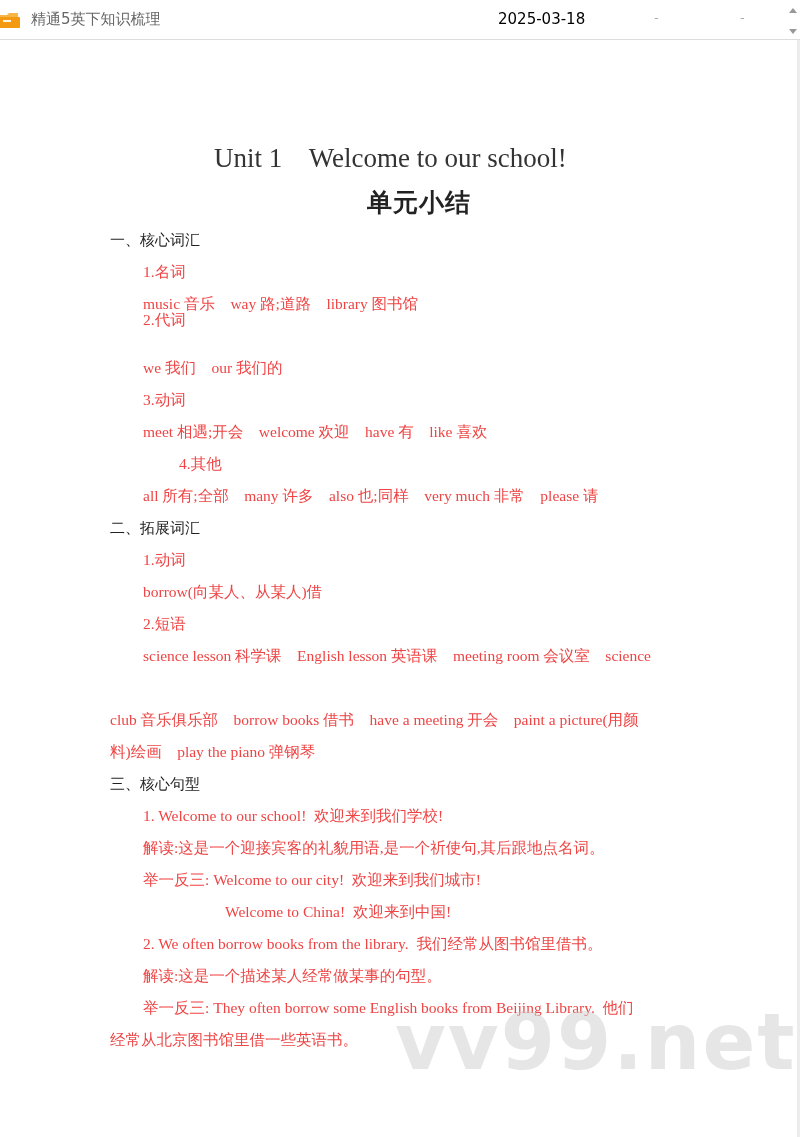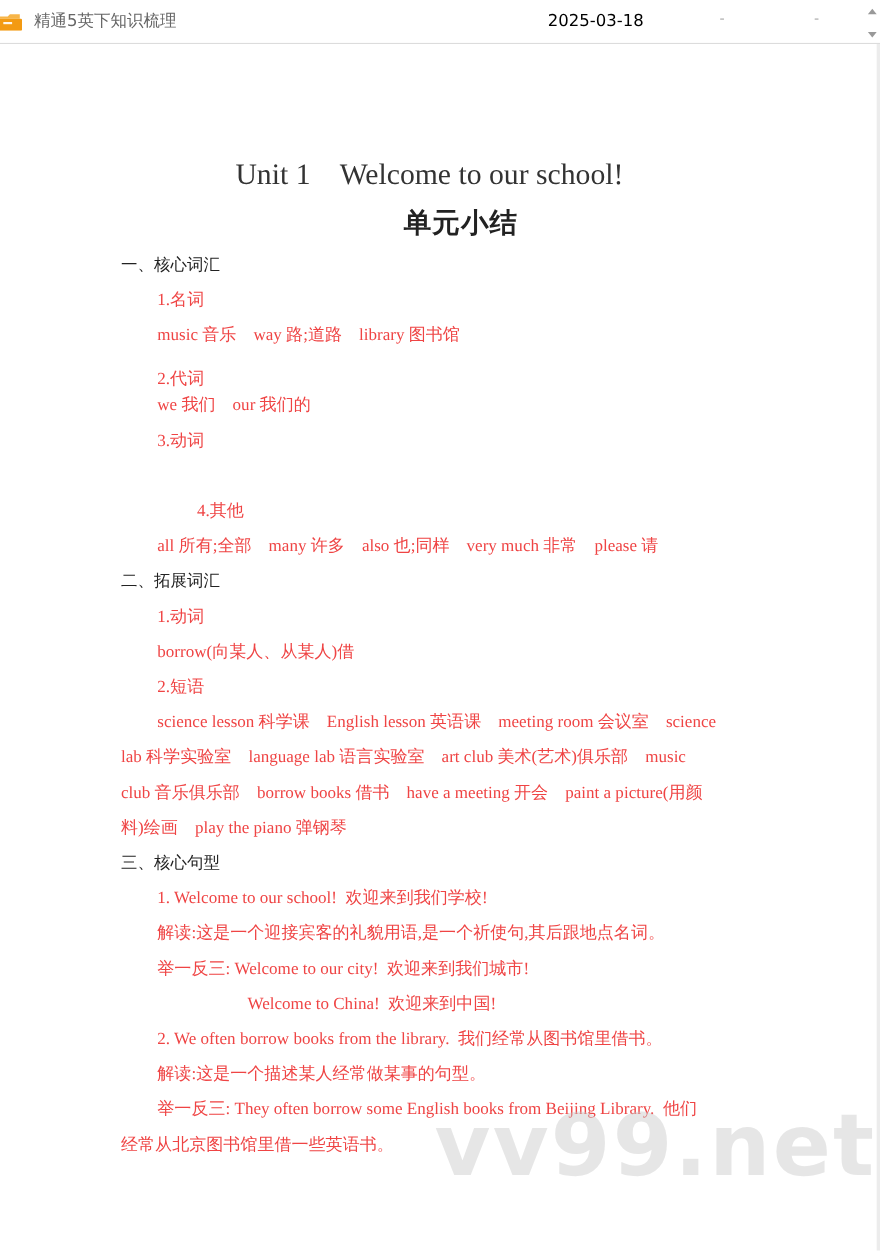--- a/index.html
+++ b/index.html
@@ -78,32 +78,32 @@
 </div>
 <div class="right-edge"></div>
 
 <div class="page">
   <div class="unit-title">Unit 1    Welcome to our school!</div>
   <div class="summary-title">单元小结</div>
 
   <div class="line heading" style="left:110px; top:191px;">一、核心词汇</div>
   <div class="line sub" style="left:143px; top:222px;">1.名词</div>
   <div class="line" style="left:143px; top:254px;">music 音乐    way 路;道路    library 图书馆</div>
-  <div class="line sub" style="left:143px; top:294px;text-align:center;">2.代词</div>
+  <div class="line sub" style="left:143px; top:270px;text-align:center;">2.代词</div>
   <div class="line" style="left:143px; top:318px;">we 我们    our 我们的</div>
   <div class="line sub" style="left:143px; top:350px;">3.动词</div>
+  <div class="line" style="left:143px; top:382px;">meet 相遇;开会    welcome 欢迎    have 有    like 喜欢</div>
   <div class="line sub" style="left:143px; top:414px;margin-left:36px;">4.其他</div>
   <div class="line" style="left:143px; top:446px;">all 所有;全部    many 许多    also 也;同样    very much 非常    please 请</div>
 
   <div class="line heading" style="left:110px; top:479px;">二、拓展词汇</div>
   <div class="line sub" style="left:143px; top:510px;">1.动词</div>
   <div class="line" style="left:143px; top:542px;">borrow(向某人、从某人)借</div>
   <div class="line sub" style="left:143px; top:574px;">2.短语</div>
   <div class="line" style="left:143px; top:606px;">science lesson 科学课    English lesson 英语课    meeting room 会议室    science</div>
-  <div class="line" style="left:110px; top:638px;">lab 科学实验室    language lab 语言实验室    art club 美术(艺术)俱乐部    music</div>
   <div class="line" style="left:110px; top:670px;">club 音乐俱乐部    borrow books 借书    have a meeting 开会    paint a picture(用颜</div>
   <div class="line" style="left:110px; top:702px;">料)绘画    play the piano 弹钢琴</div>
 
   <div class="line heading" style="left:110px; top:735px;">三、核心句型</div>
   <div class="line" style="left:143px; top:766px;">1. Welcome to our school!  欢迎来到我们学校!</div>
   <div class="line" style="left:143px; top:798px;">解读:这是一个迎接宾客的礼貌用语,是一个祈使句,其后跟地点名词。</div>
   <div class="line" style="left:143px; top:830px;">举一反三: Welcome to our city!  欢迎来到我们城市!</div>
   <div class="line" style="left:225px; top:862px;">Welcome to China!  欢迎来到中国!</div>
   <div class="line" style="left:143px; top:894px;">2. We often borrow books from the library.  我们经常从图书馆里借书。</div>
   <div class="line" style="left:143px; top:926px;">解读:这是一个描述某人经常做某事的句型。</div>

